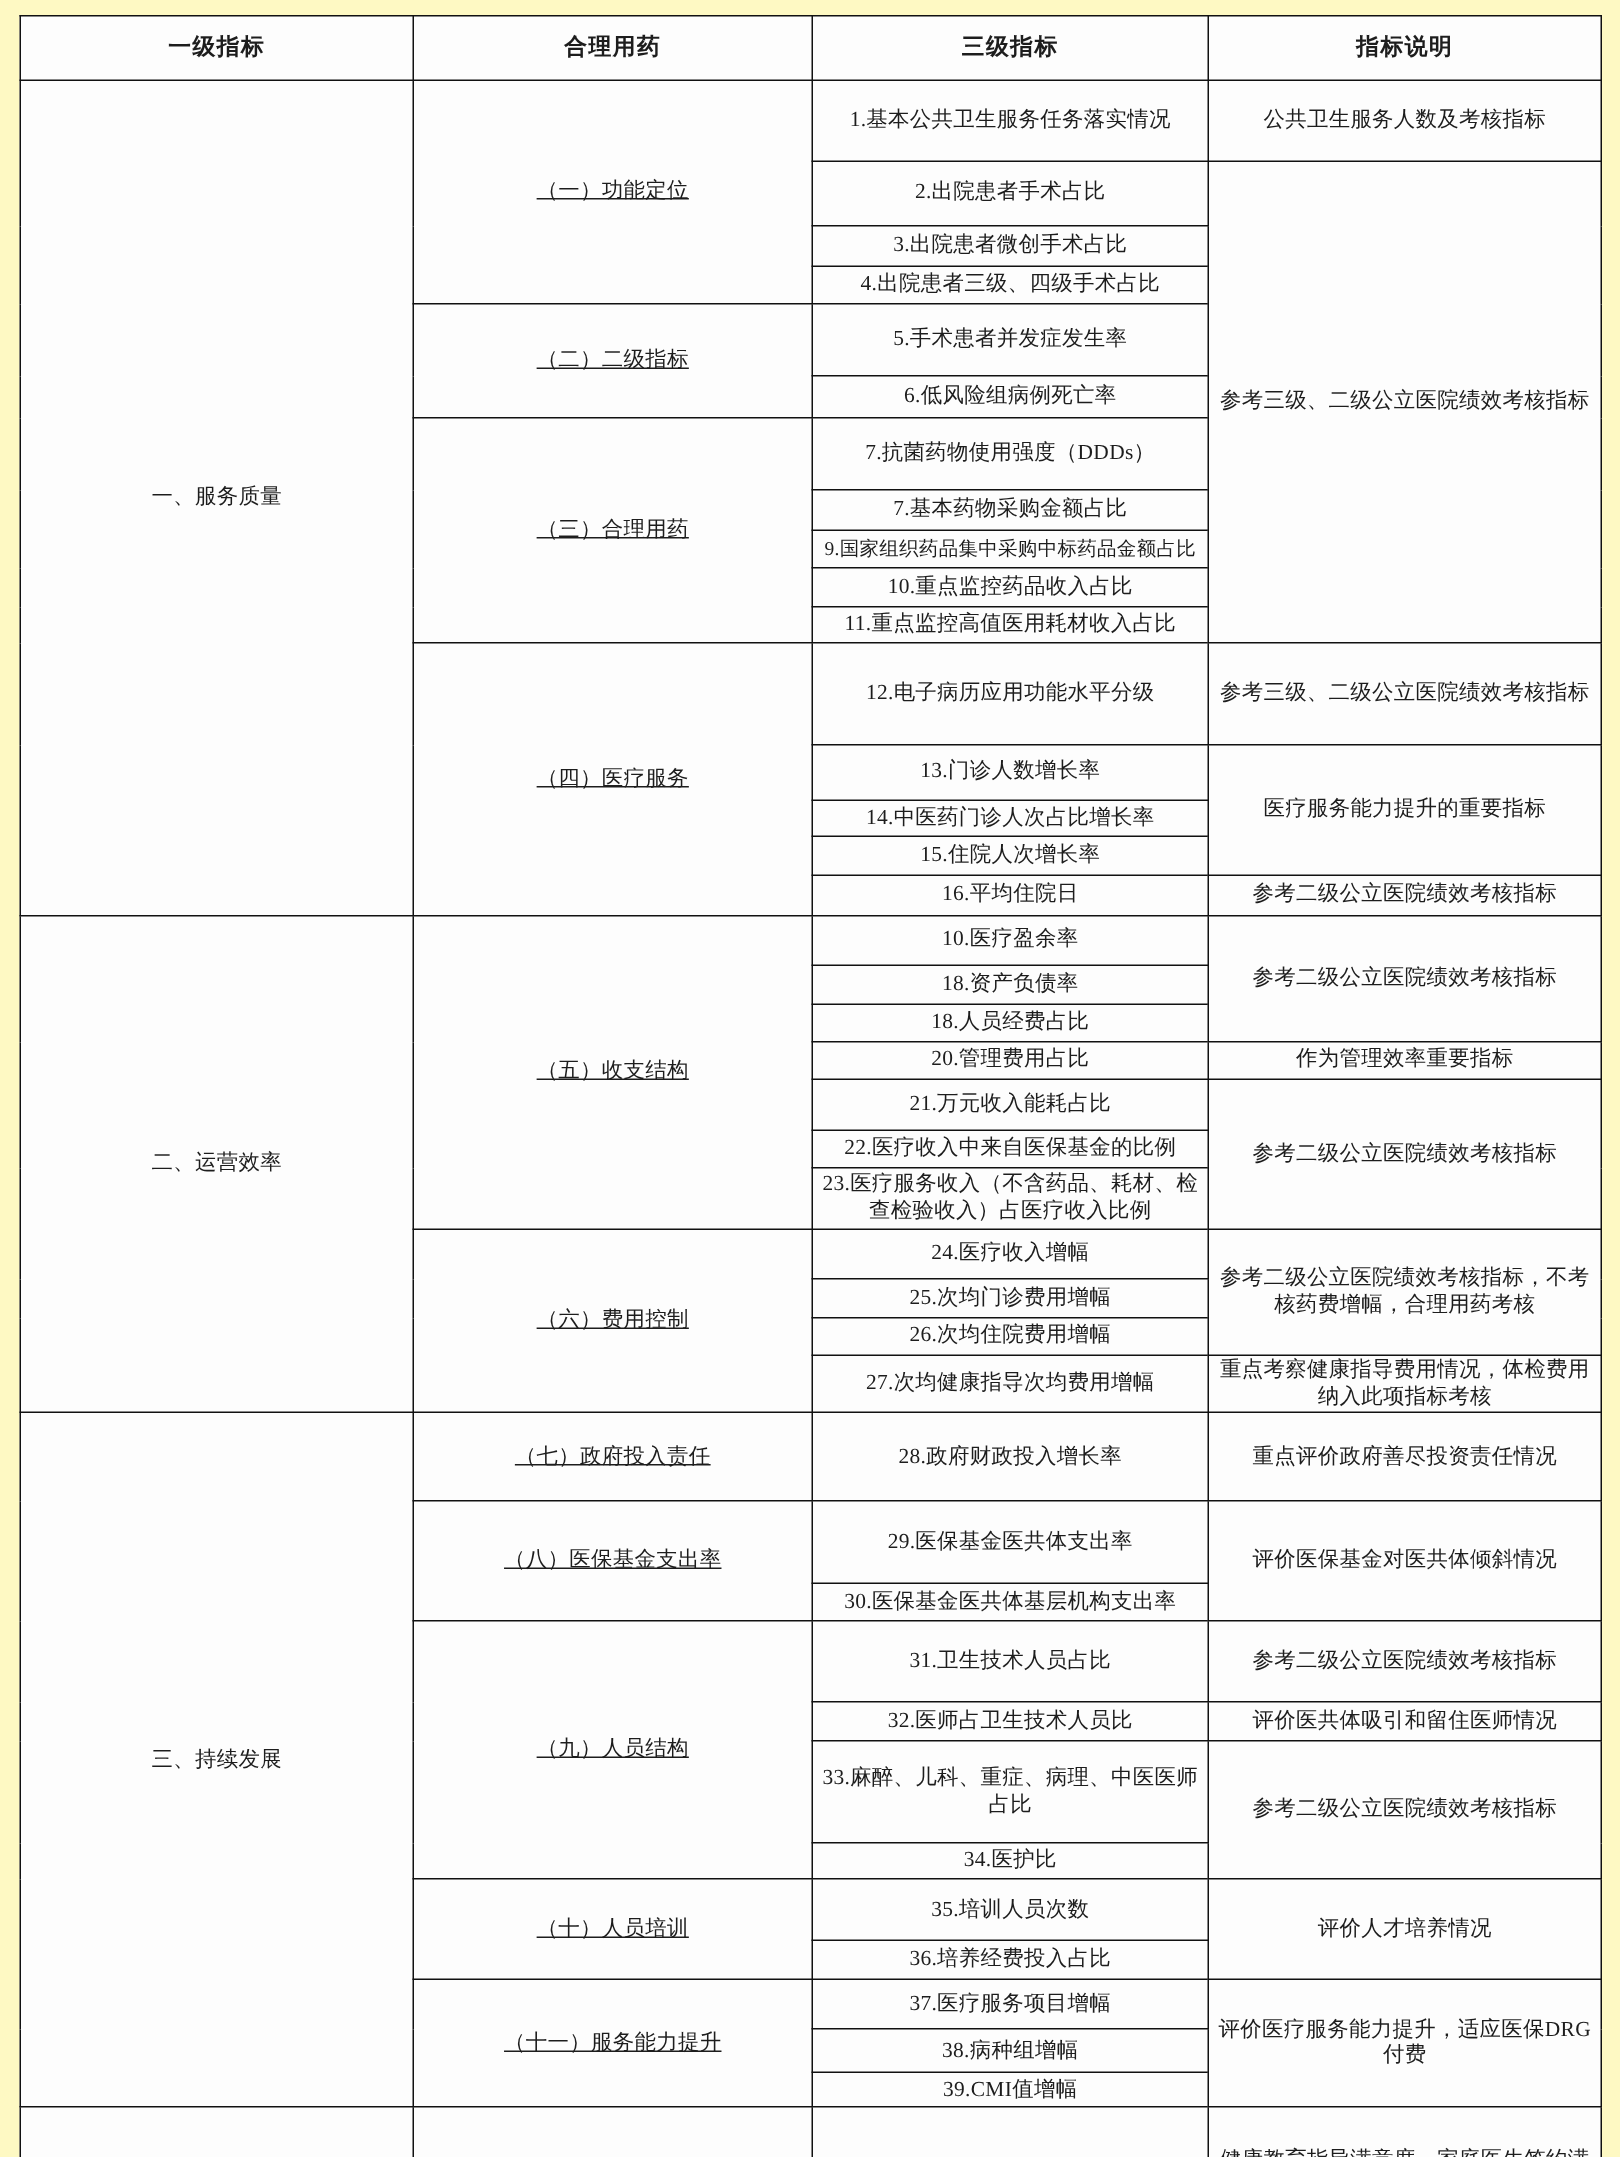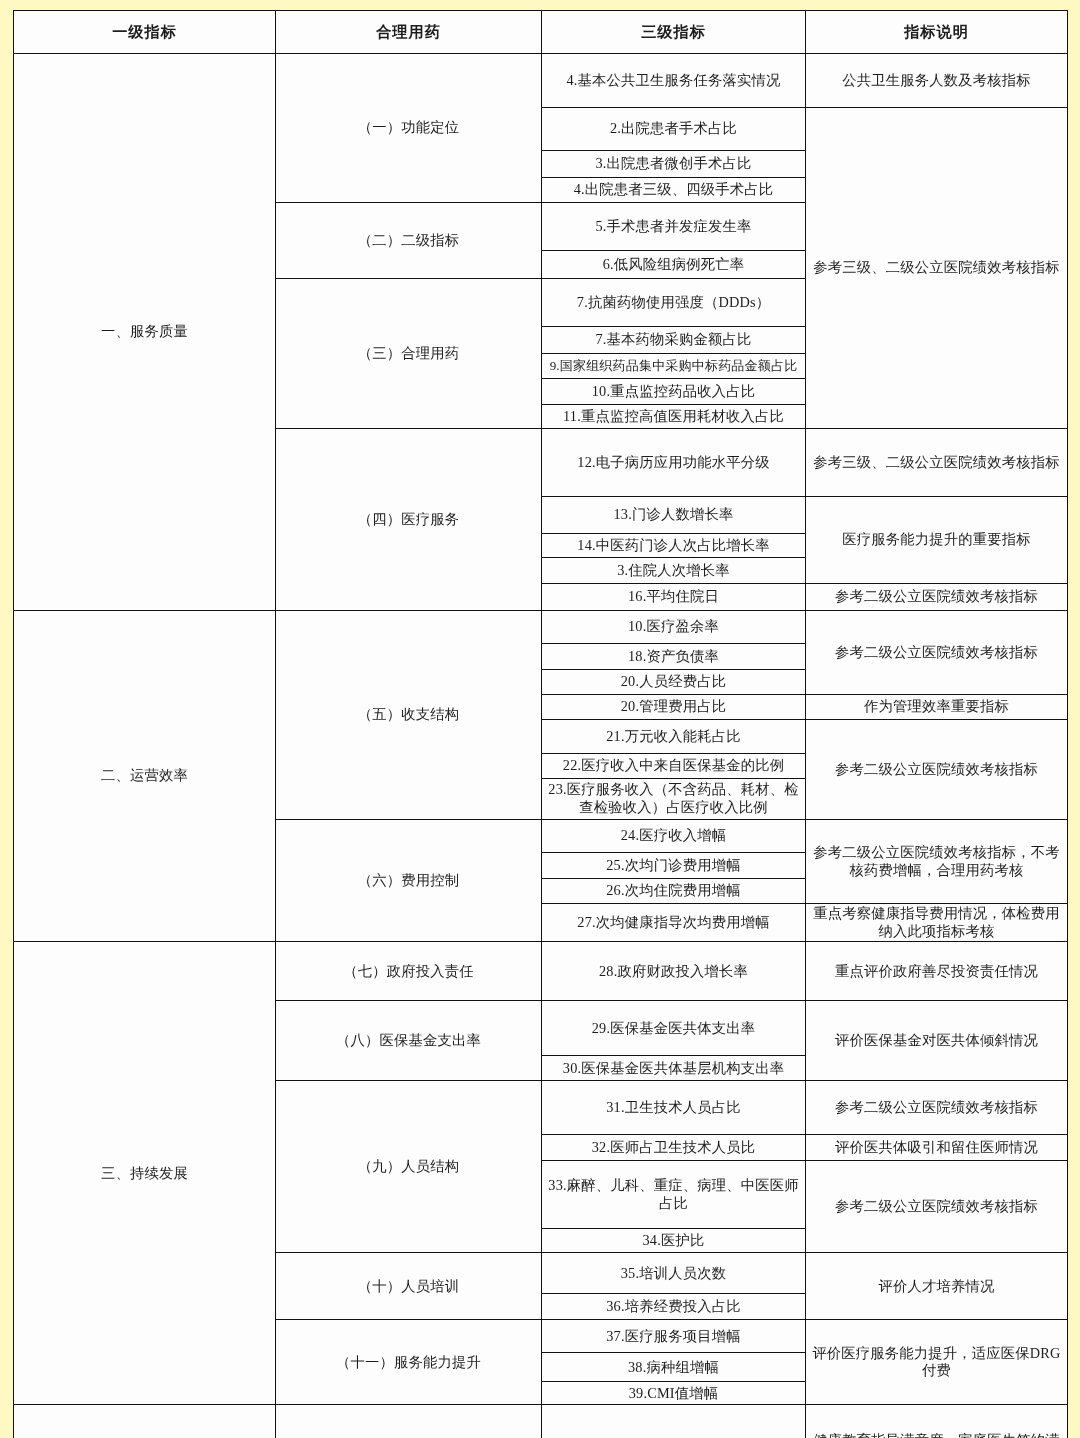--- a/index.html
+++ b/index.html
@@ -51,21 +51,21 @@
   
   col.c1 { width: 262px; }
   col.c2 { width: 266px; }
   col.c3 { width: 264px; }
   col.c4 { width: 262px; }
 
   
   td.sec-top, th.sec-top { border-top-width: 2.4px; }
   td.sec-bot { border-bottom-width: 2.4px; }
   .lvl1 { letter-spacing: 1px; }
-  .lvl2 { letter-spacing: 0.6px; }
+  .lvl2 { letter-spacing: 0.6px; text-decoration: underline; }
   .desc { letter-spacing: 0.2px; }
   .lvl3 { letter-spacing: 0.1px; }
 </style>
 </head>
 <body>
 
 <div id="sheet">
   <table class="indicator-table">
     <colgroup>
       <col class="c1">
@@ -79,21 +79,21 @@
         <th class="sec-top">合理用药</th>
         <th class="sec-top">三级指标</th>
         <th class="sec-top">指标说明</th>
       </tr>
     </thead>
     <tbody>
 
       <tr>
         <td class="lvl1 sec-top" rowspan="16">一、服务质量</td>
         <td class="lvl2 sec-top" rowspan="4">（一）功能定位</td>
-        <td class="lvl3 sec-top" style="height:51px">4.基本公共卫生服务任务落实情况</td>
+        <td class="lvl3 sec-top" style="height:51px">1.基本公共卫生服务任务落实情况</td>
         <td class="desc sec-top" style="height:51px">公共卫生服务人数及考核指标</td>
       </tr>
       <tr>
         <td class="lvl3" style="height:40px">2.出院患者手术占比</td>
         <td class="desc" rowspan="10">参考三级、二级公立医院绩效考核指标</td>
       </tr>
       <tr>
         <td class="lvl3" style="height:24px">3.出院患者微创手术占比</td>
       </tr>
       <tr>
@@ -131,38 +131,38 @@
         <td class="desc">参考三级、二级公立医院绩效考核指标</td>
       </tr>
       <tr>
         <td class="lvl3" style="height:34px">13.门诊人数增长率</td>
         <td class="desc" rowspan="3">医疗服务能力提升的重要指标</td>
       </tr>
       <tr>
         <td class="lvl3" style="height:21px">14.中医药门诊人次占比增长率</td>
       </tr>
       <tr>
-        <td class="lvl3" style="height:23px">3.住院人次增长率</td>
+        <td class="lvl3" style="height:23px">15.住院人次增长率</td>
       </tr>
       <tr>
         <td class="lvl3 sec-bot" style="height:24px">16.平均住院日</td>
         <td class="desc sec-bot">参考二级公立医院绩效考核指标</td>
       </tr>
 
       <tr>
         <td class="lvl1 sec-top" rowspan="11">二、运营效率</td>
         <td class="lvl2 sec-top" rowspan="7">（五）收支结构</td>
         <td class="lvl3 sec-top" style="height:30px">10.医疗盈余率</td>
         <td class="desc sec-top" rowspan="3">参考二级公立医院绩效考核指标</td>
       </tr>
       <tr>
         <td class="lvl3" style="height:23px">18.资产负债率</td>
       </tr>
       <tr>
-        <td class="lvl3" style="height:22px">20.人员经费占比</td>
+        <td class="lvl3" style="height:22px">18.人员经费占比</td>
       </tr>
       <tr>
         <td class="lvl3" style="height:22px">20.管理费用占比</td>
         <td class="desc">作为管理效率重要指标</td>
       </tr>
       <tr>
         <td class="lvl3" style="height:31px">21.万元收入能耗占比</td>
         <td class="desc" rowspan="3">参考二级公立医院绩效考核指标</td>
       </tr>
       <tr>

